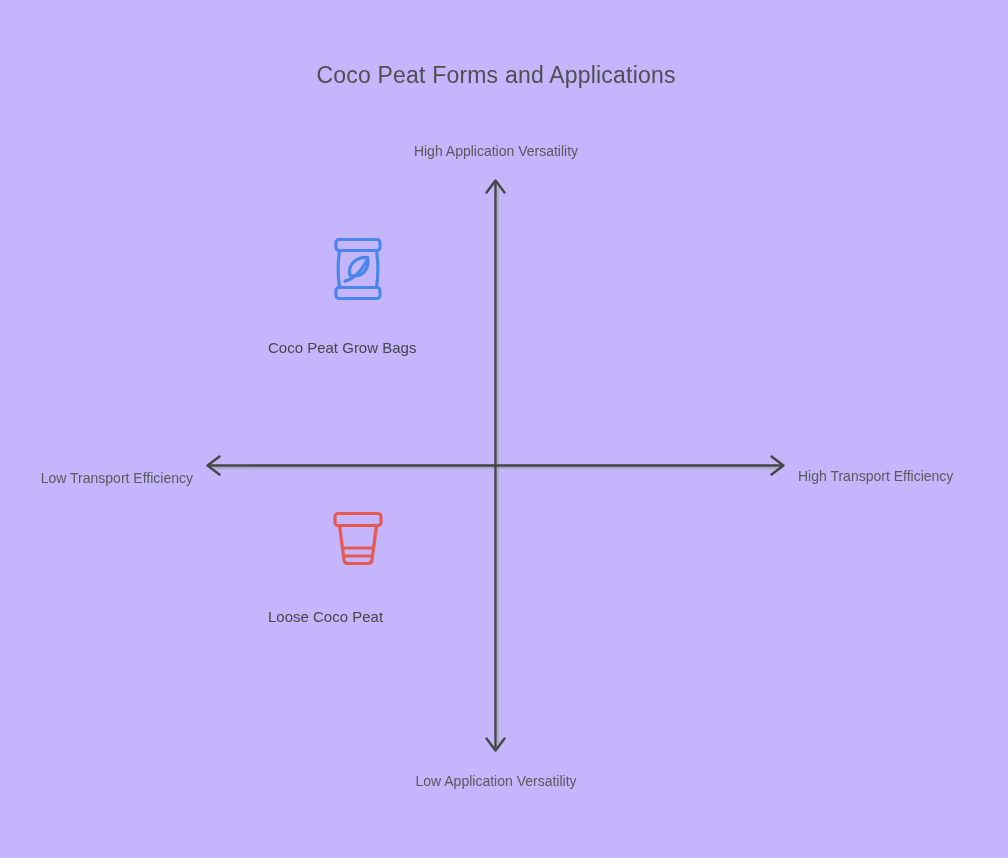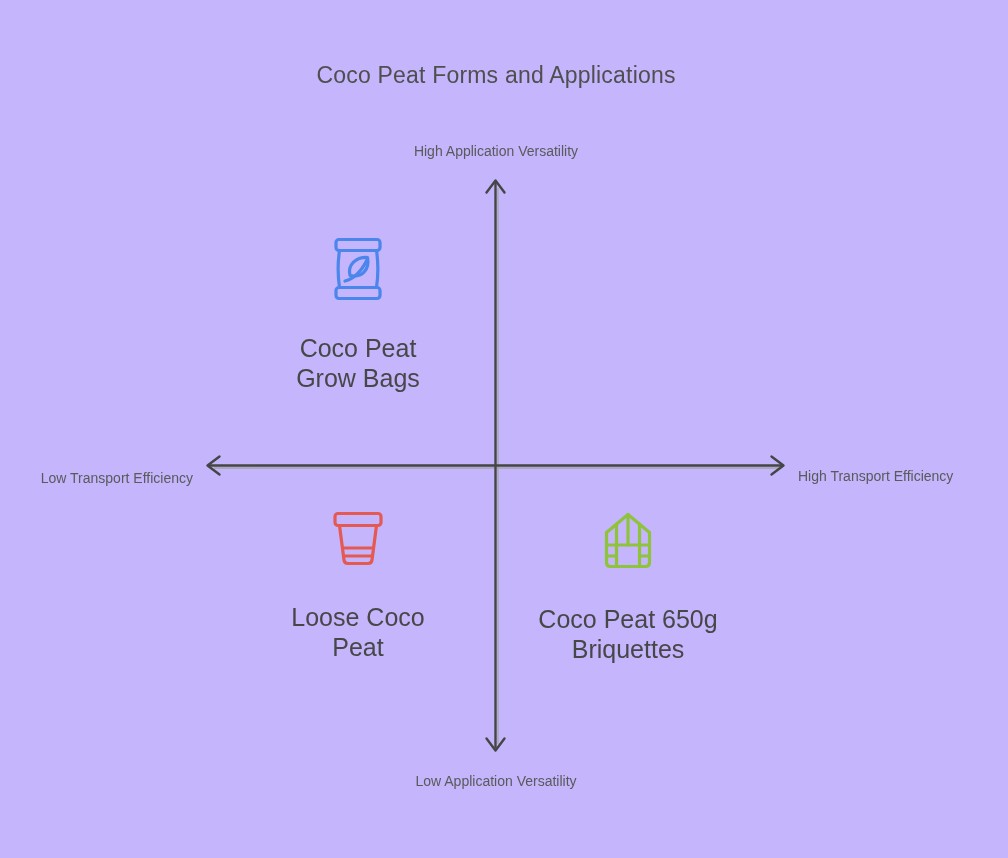--- a/index.html
+++ b/index.html
@@ -20,22 +20,22 @@
   .axis-label.right{top:468px;left:798px;text-align:left;}
   .axes{position:absolute;top:0;left:0;}
   .quad{
     position:absolute;width:220px;display:flex;flex-direction:column;align-items:center;
   }
   .quad.tl{left:248px;top:237px;}
   .quad.tr{left:518px;top:237px;}
   .quad.bl{left:248px;top:510px;}
   .quad.br{left:518px;top:510px;}
   .q-label{
-    margin-top:32px;width:180px;text-align:center;
-    font-size:25px;line-height:30px;color:#474747;
+    margin-top:32px;width:180px;text-align:left;
+    font-size:15px;line-height:30px;color:#474747;
   }
   .icon{display:block;}
 </style>
 </head>
 <body>
 
 <div class="canvas">
 
   <h1 class="title">Coco Peat Forms and Applications</h1>
 
@@ -77,28 +77,14 @@
   <div class="quad bl">
     <svg class="icon" width="56" height="60" viewBox="0 0 56 60" fill="none" stroke="currentColor" stroke-width="3.2" stroke-linecap="round" stroke-linejoin="round" style="color: rgb(228, 90, 82);">
       <rect x="5" y="3.5" width="46" height="12" rx="3"></rect>
       <path d="M9.5,15.5 L14,50 Q14.4,53.5 18,53.5 L38,53.5 Q41.6,53.5 42,50 L46.5,15.5"></path>
       <line x1="12.8" y1="38" x2="43.2" y2="38"></line>
       <line x1="13.7" y1="46" x2="42.3" y2="46"></line>
     </svg>
     <div class="q-label">Loose Coco Peat</div>
   </div>
 
-  <div class="quad br">
-    <svg class="icon" width="56" height="62" viewBox="0 0 56 62" fill="none" stroke="currentColor" stroke-width="3.2" stroke-linecap="round" stroke-linejoin="round" style="color: rgb(143, 195, 60);">
-      <path d="M28,4.5 L49.5,22.5 L49.5,52.5 Q49.5,56.5 45.5,56.5 L10.5,56.5 Q6.5,56.5 6.5,52.5 L6.5,22.5 Z"></path>
-      <line x1="28" y1="4.5" x2="28" y2="35"></line>
-      <line x1="16.5" y1="14" x2="16.5" y2="35"></line>
-      <line x1="39.5" y1="14" x2="39.5" y2="35"></line>
-      <line x1="6.5" y1="35" x2="49.5" y2="35"></line>
-      <line x1="16.5" y1="35" x2="16.5" y2="56.5"></line>
-      <line x1="39.5" y1="35" x2="39.5" y2="56.5"></line>
-      <line x1="6.5" y1="46" x2="16.5" y2="46"></line>
-      <line x1="39.5" y1="46" x2="49.5" y2="46"></line>
-    </svg>
-    <div class="q-label">Coco Peat 650g Briquettes</div>
-  </div>
 
 </div>
 
 </body></html>

